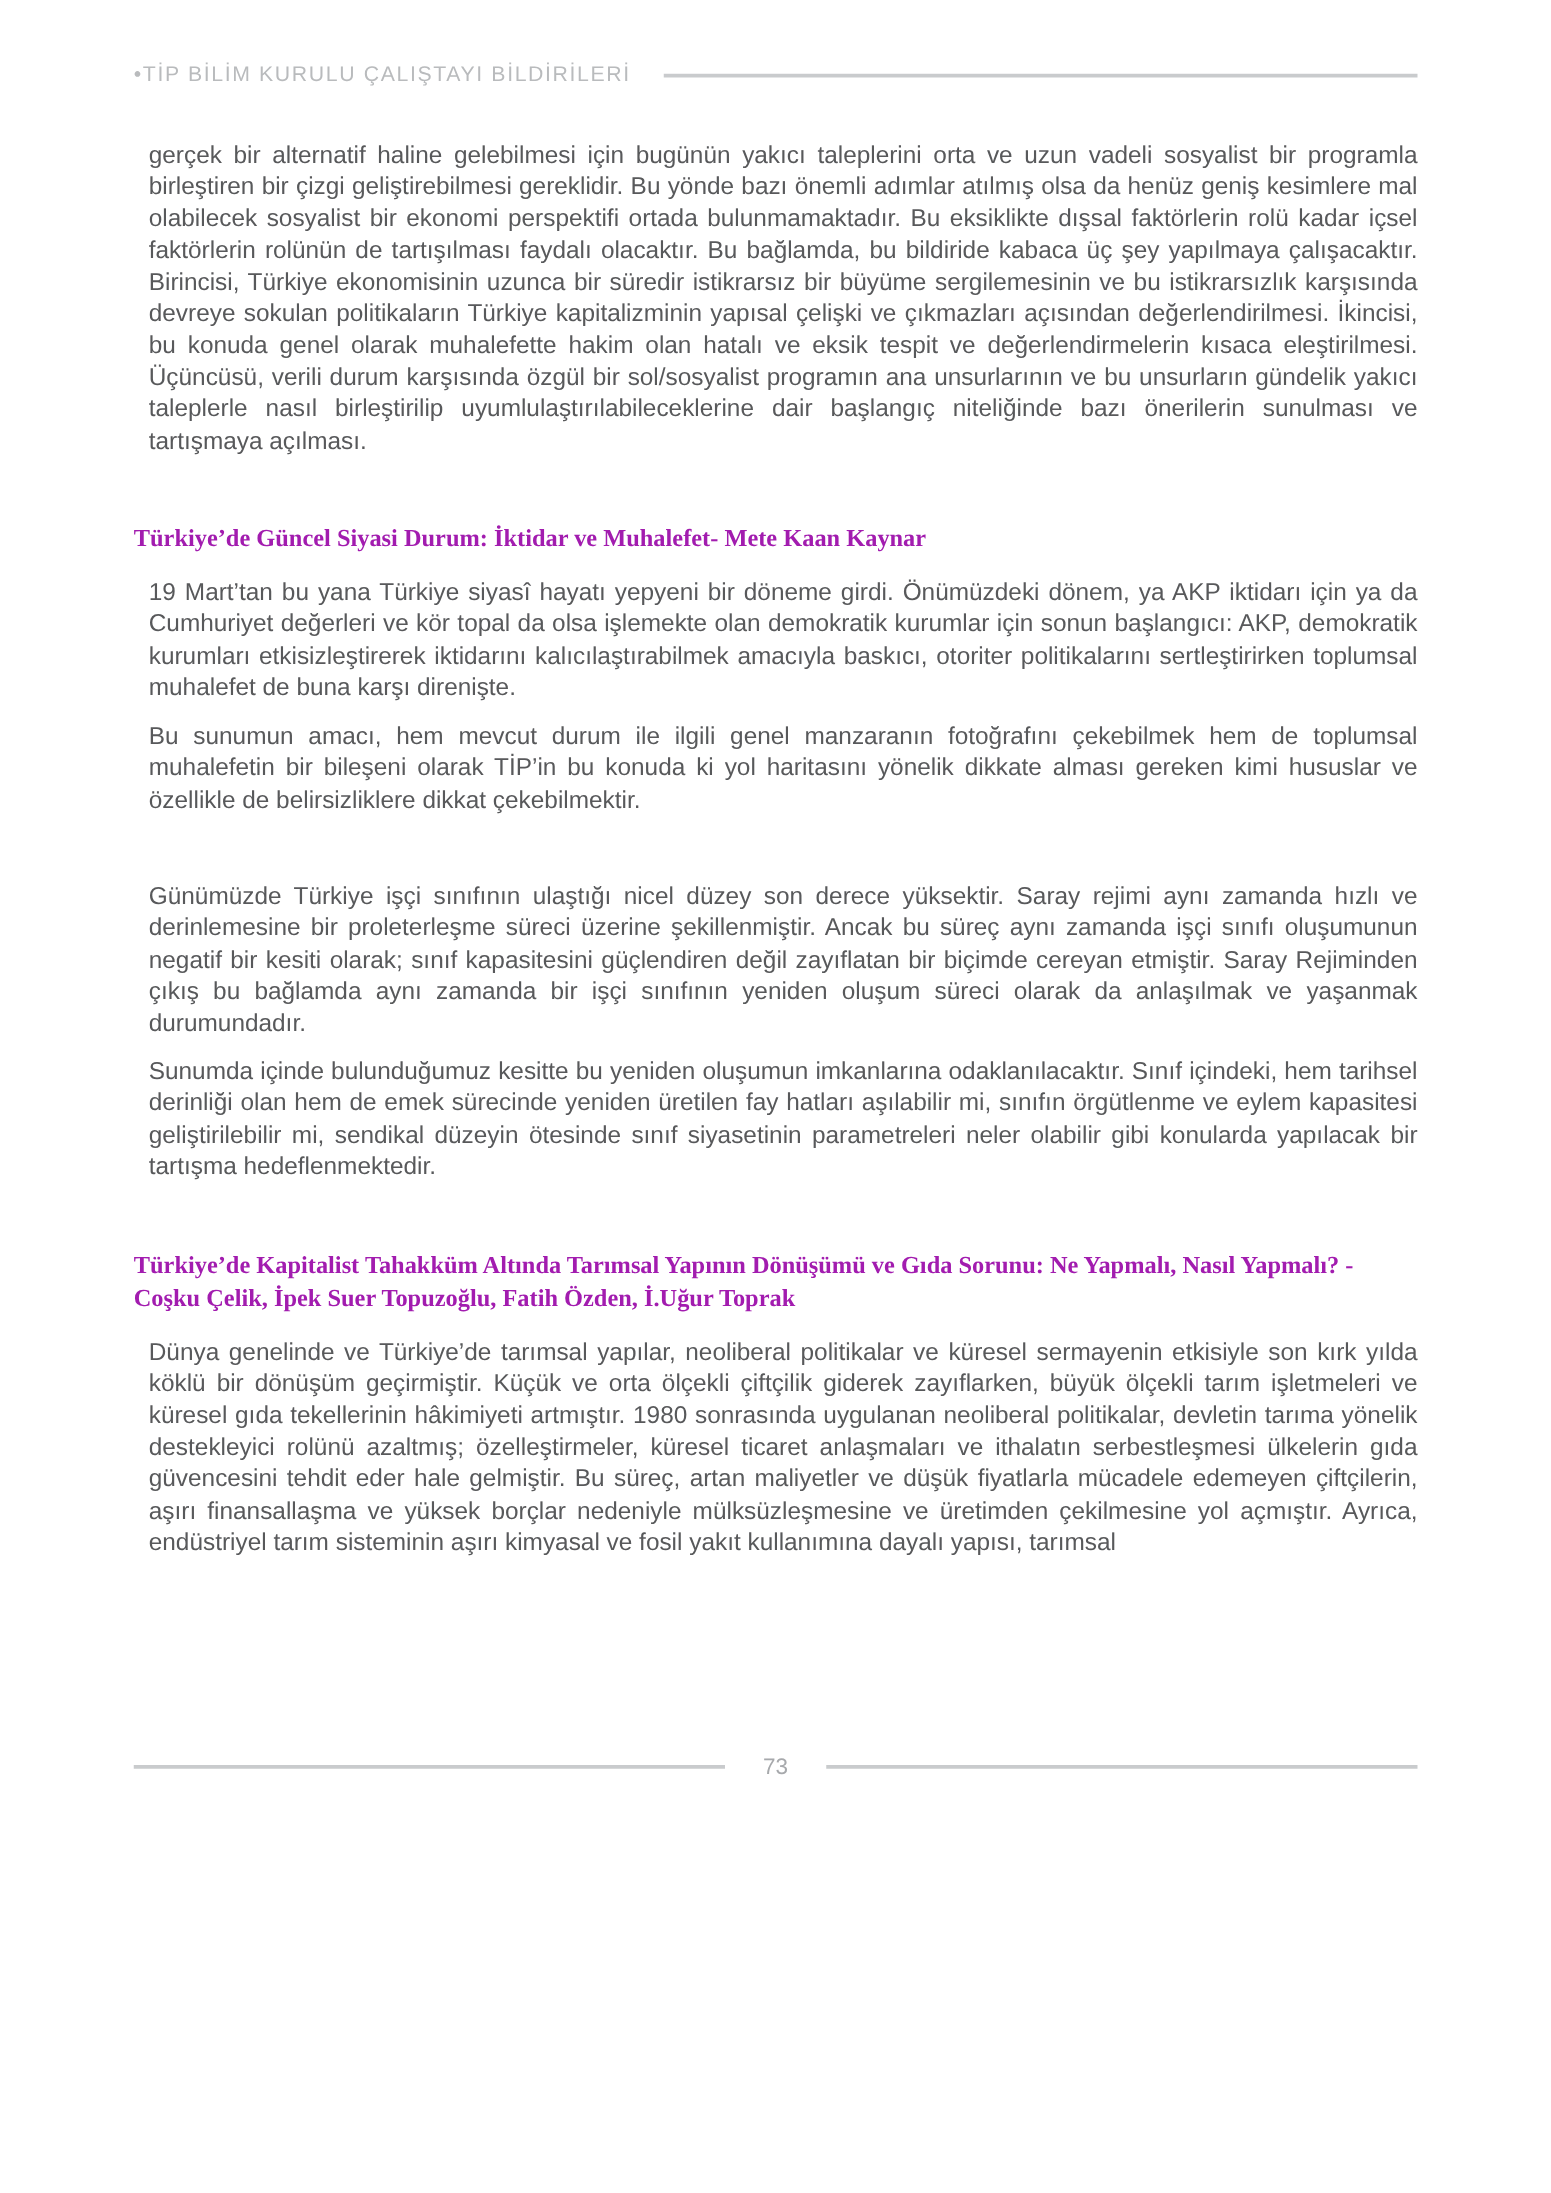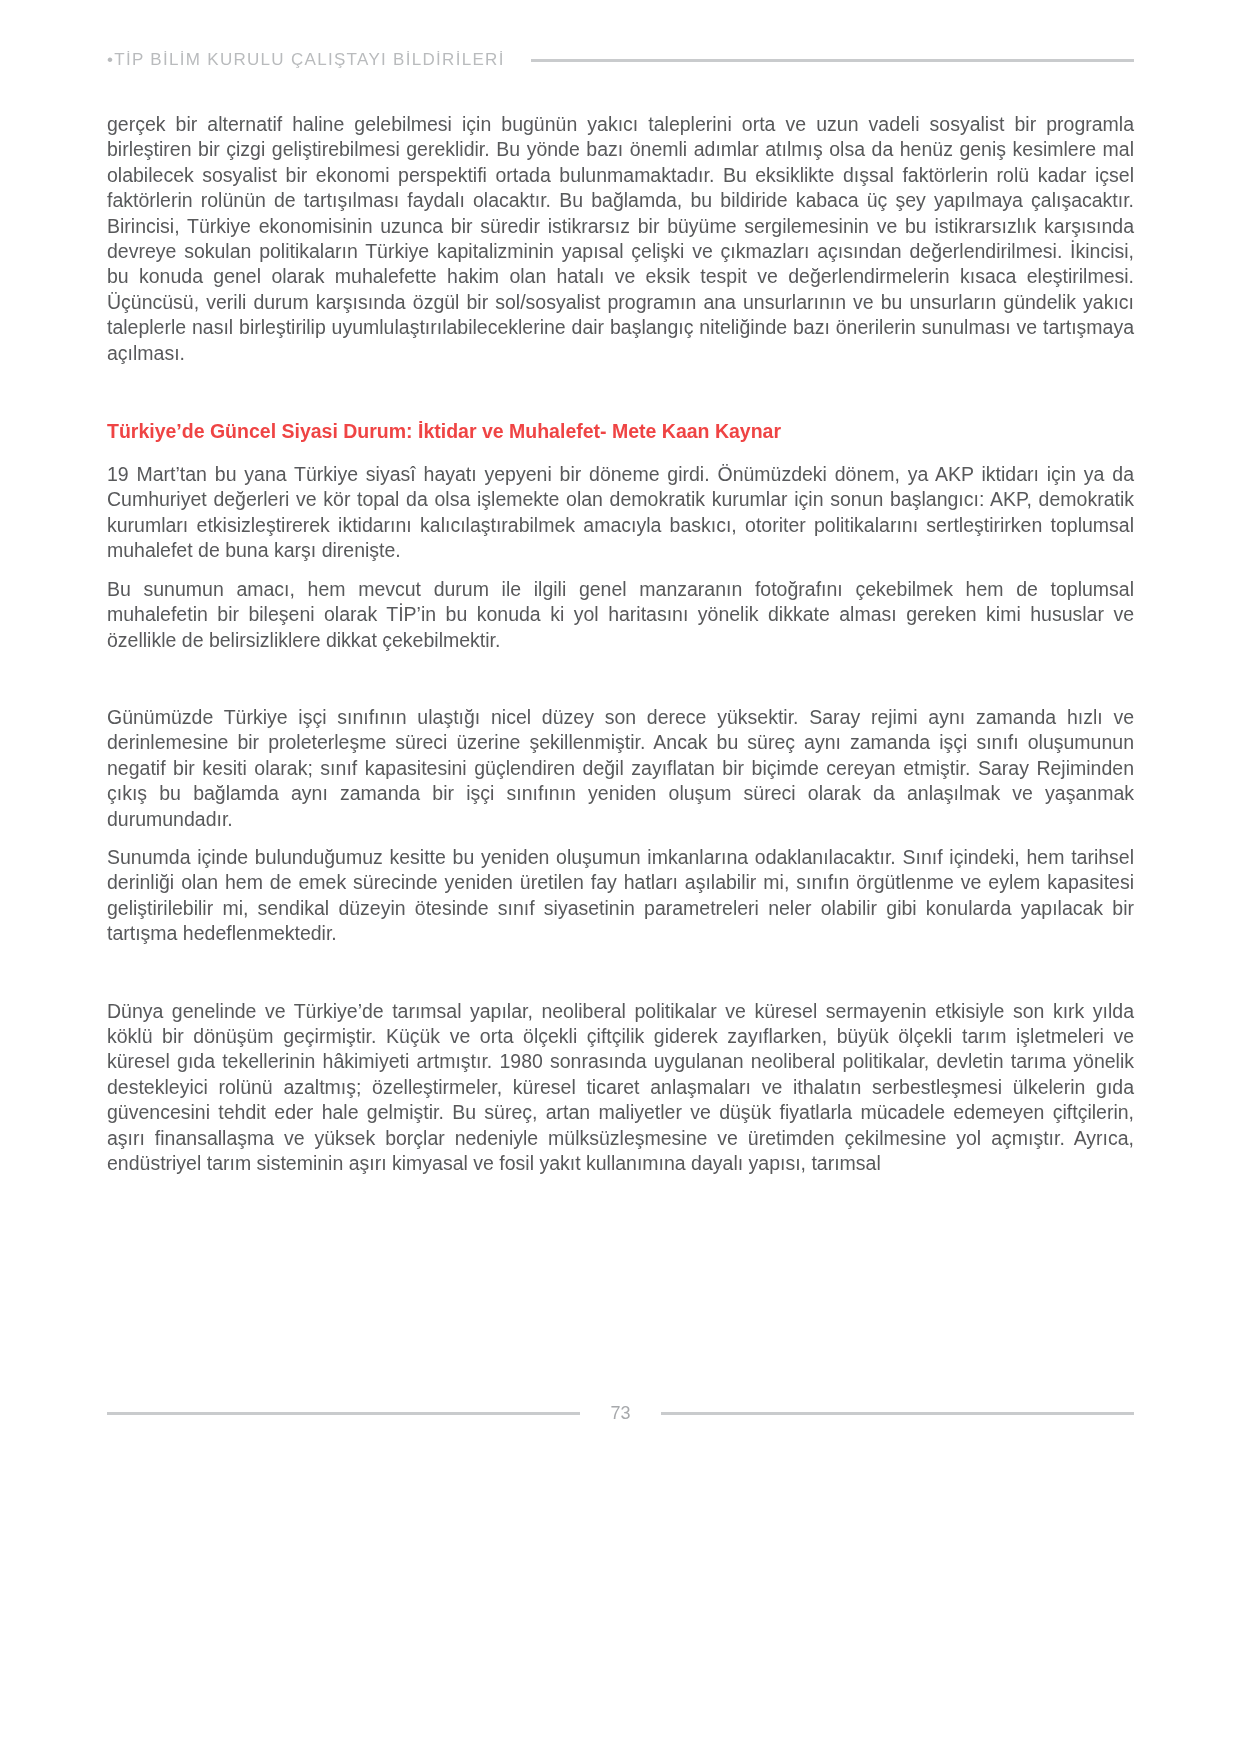--- a/index.html
+++ b/index.html
@@ -35,30 +35,32 @@
     height: 0;
     border-top: 3px solid #c9cbcd;
   }
   .content p {
     font-size: 19.5px;
     line-height: 25.4px;
     color: #58595b;
     text-align: justify;
     text-justify: inter-word;
     margin-bottom: 13px;
+    margin-left: 12px;
   }
   .section {
     margin-top: 52px;
   }
   .section h2 {
     font-size: 19.5px;
     line-height: 27px;
     font-weight: 700;
-    color: #ef4444;
+    color: #a21caf;
     margin-bottom: 17px;
+    font-family: Liberation Serif, serif;
   }
   .page-footer {
     position: absolute;
     left: 107px;
     right: 107px;
     bottom: 96px;
     display: flex;
     align-items: center;
     gap: 30px;
     margin-top: 19px;
@@ -93,20 +95,21 @@
       <p>19 Mart’tan bu yana Türkiye siyasî hayatı yepyeni bir döneme girdi. Önümüzdeki dönem, ya AKP iktidarı için ya da Cumhuriyet değerleri ve kör topal da olsa işlemekte olan demokratik kurumlar için sonun başlangıcı: AKP, demokratik kurumları etkisizleştirerek iktidarını kalıcılaştırabilmek amacıyla baskıcı, otoriter politikalarını sertleştirirken toplumsal muhalefet de buna karşı direnişte.</p>
       <p>Bu sunumun amacı, hem mevcut durum ile ilgili genel manzaranın fotoğrafını çekebilmek hem de toplumsal muhalefetin bir bileşeni olarak TİP’in bu konuda ki yol haritasını yönelik dikkate alması gereken kimi hususlar ve özellikle de belirsizliklere dikkat çekebilmektir.</p>
     </section>
 
     <section class="section">
       <p>Günümüzde Türkiye işçi sınıfının ulaştığı nicel düzey son derece yüksektir. Saray rejimi aynı zamanda hızlı ve derinlemesine bir proleterleşme süreci üzerine şekillenmiştir. Ancak bu süreç aynı zamanda işçi sınıfı oluşumunun negatif bir kesiti olarak; sınıf kapasitesini güçlendiren değil zayıflatan bir biçimde cereyan etmiştir. Saray Rejiminden çıkış bu bağlamda aynı zamanda bir işçi sınıfının yeniden oluşum süreci olarak da anlaşılmak ve yaşanmak durumundadır.</p>
       <p>Sunumda içinde bulunduğumuz kesitte bu yeniden oluşumun imkanlarına odaklanılacaktır. Sınıf içindeki, hem tarihsel derinliği olan hem de emek sürecinde yeniden üretilen fay hatları aşılabilir mi, sınıfın örgütlenme ve eylem kapasitesi geliştirilebilir mi, sendikal düzeyin ötesinde sınıf siyasetinin parametreleri neler olabilir gibi konularda yapılacak bir tartışma hedeflenmektedir.</p>
     </section>
 
     <section class="section">
+      <h2>Türkiye’de Kapitalist Tahakküm Altında Tarımsal Yapının Dönüşümü ve Gıda Sorunu: Ne Yapmalı, Nasıl Yapmalı? - Coşku Çelik, İpek Suer Topuzoğlu, Fatih Özden, İ.Uğur Toprak</h2>
       <p>Dünya genelinde ve Türkiye’de tarımsal yapılar, neoliberal politikalar ve küresel sermayenin etkisiyle son kırk yılda köklü bir dönüşüm geçirmiştir. Küçük ve orta ölçekli çiftçilik giderek zayıflarken, büyük ölçekli tarım işletmeleri ve küresel gıda tekellerinin hâkimiyeti artmıştır. 1980 sonrasında uygulanan neoliberal politikalar, devletin tarıma yönelik destekleyici rolünü azaltmış; özelleştirmeler, küresel ticaret anlaşmaları ve ithalatın serbestleşmesi ülkelerin gıda güvencesini tehdit eder hale gelmiştir. Bu süreç, artan maliyetler ve düşük fiyatlarla mücadele edemeyen çiftçilerin, aşırı finansallaşma ve yüksek borçlar nedeniyle mülksüzleşmesine ve üretimden çekilmesine yol açmıştır. Ayrıca, endüstriyel tarım sisteminin aşırı kimyasal ve fosil yakıt kullanımına dayalı yapısı, tarımsal</p>
     </section>
 
   </main>
 
   <footer class="page-footer">
     <span class="footer-rule"></span>
     <span class="page-number">73</span>
     <span class="footer-rule"></span>
   </footer>

